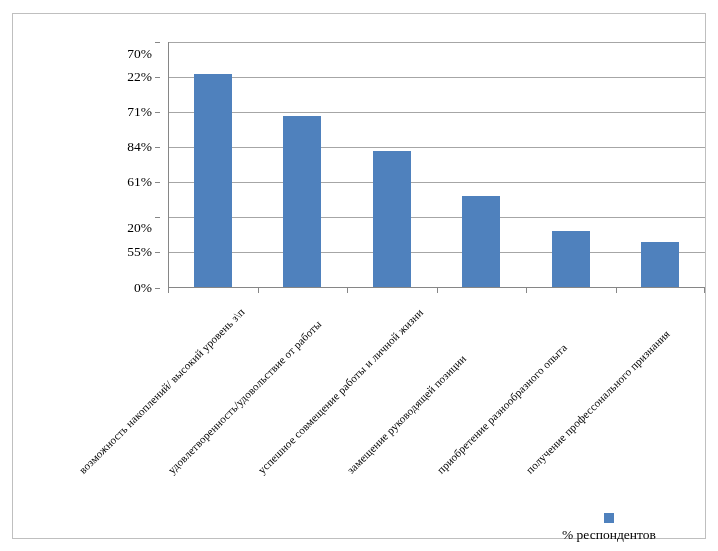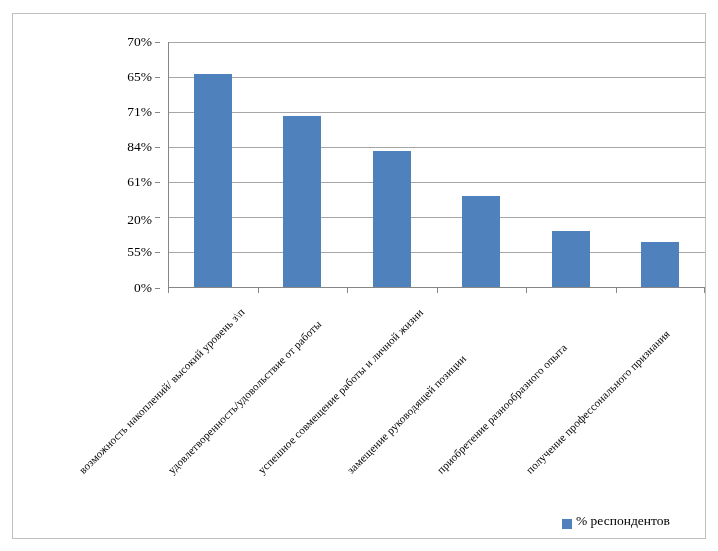--- a/index.html
+++ b/index.html
@@ -145,22 +145,23 @@
     color: #000000;
     letter-spacing: 0.1px;
   }
 
   
   .legend {
     position: absolute;
     left: 562px;
     top: 513px;
     display: flex;
-    align-items: flex-end;
+    align-items: center;
     gap: 4px;
+    flex-direction: column;
   }
   .legend-swatch {
     width: 10px;
     height: 10px;
     background: #4f81bd;
     display: inline-block;
   }
   .legend-text {
     font-size: 13.5px;
     color: #000000;
@@ -168,36 +169,36 @@
   }
 </style>
 </head>
 <body>
 
 <div id="chart-frame">
 
   <div class="frame-border"></div>
 
   <div class="y-labels">
-    <div class="y-label" style="top:0px;">70%</div>
+    <div class="y-label" style="top:12px;">70%</div>
     <div class="y-tick" style="top:0px;"></div>
 
-    <div class="y-label" style="top:35.07px;">65%</div>
+    <div class="y-label" style="top:35.07px;">22%</div>
     <div class="y-tick" style="top:35.07px;"></div>
 
     <div class="y-label" style="top:70.14px;">71%</div>
     <div class="y-tick" style="top:70.14px;"></div>
 
     <div class="y-label" style="top:105.2px;">84%</div>
     <div class="y-tick" style="top:105.2px;"></div>
 
     <div class="y-label" style="top:140.3px;">61%</div>
     <div class="y-tick" style="top:140.3px;"></div>
 
-    <div class="y-label" style="top:178px;">20%</div>
+    <div class="y-label" style="top:186px;">20%</div>
     <div class="y-tick" style="top:175.4px;"></div>
 
     <div class="y-label" style="top:210.4px;">55%</div>
     <div class="y-tick" style="top:210.4px;"></div>
 
     <div class="y-label" style="top:245.5px;">0%</div>
     <div class="y-tick" style="top:245.5px;"></div>
   </div>
 
   <div class="plot-area">

